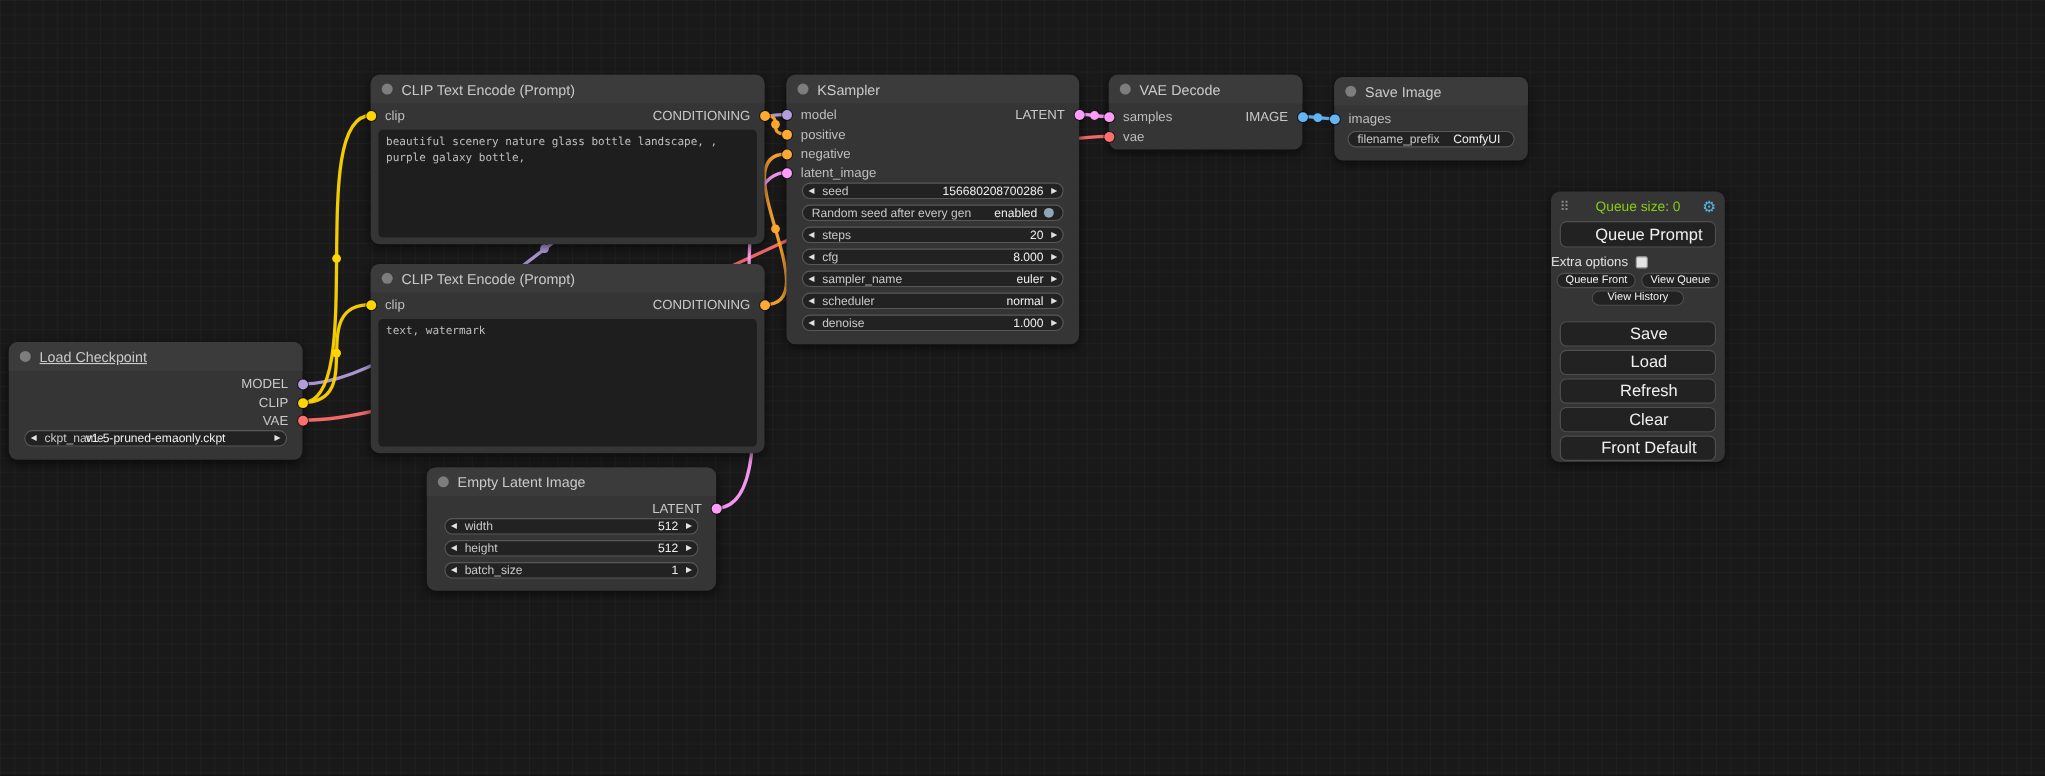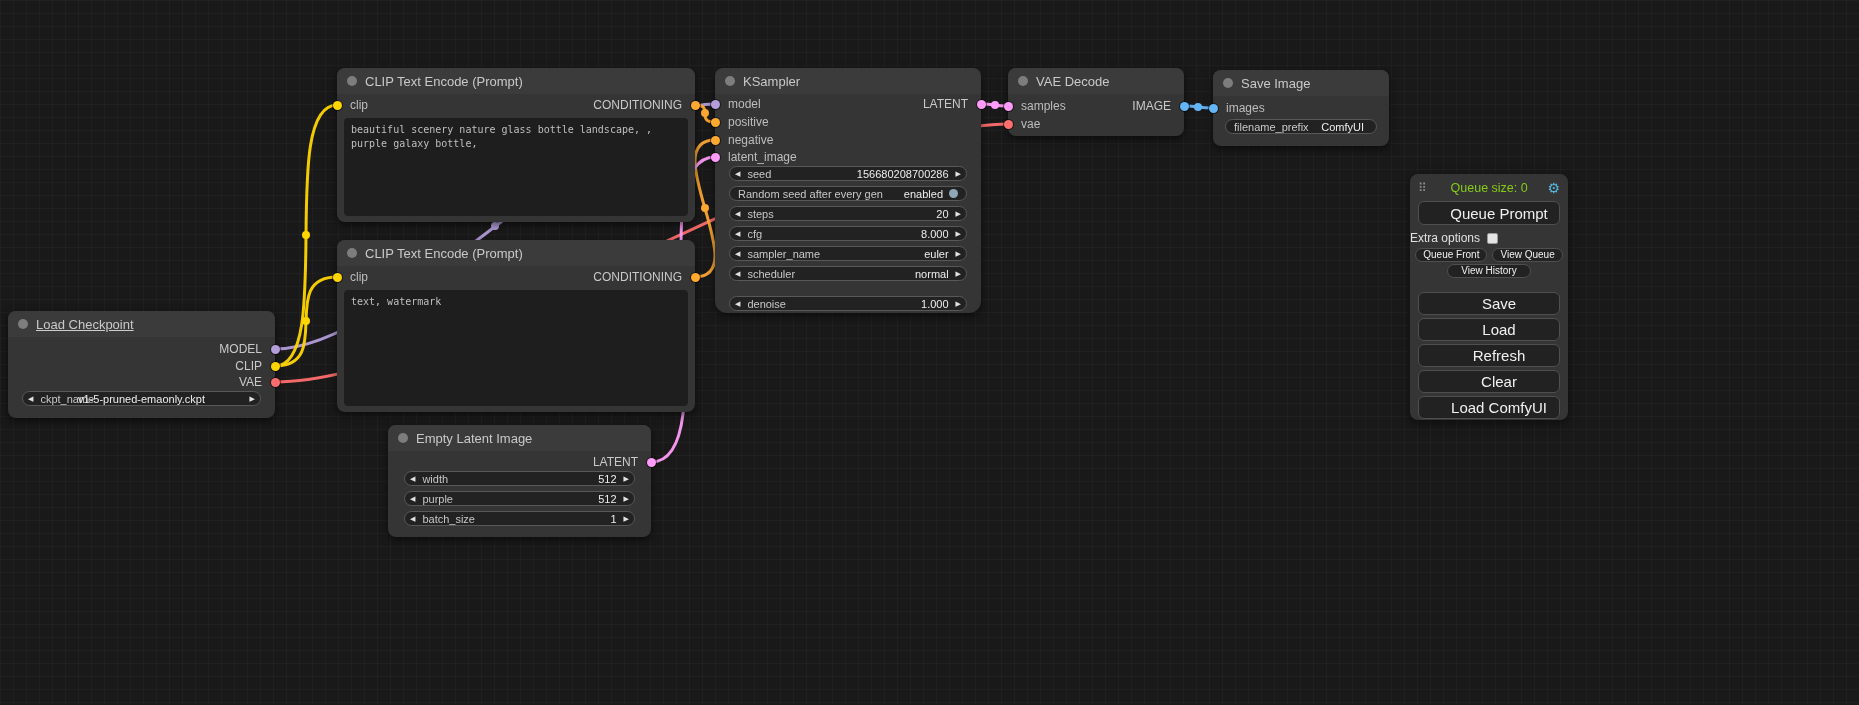--- a/index.html
+++ b/index.html
@@ -167,33 +167,33 @@
       <span class="port pout" style="background: rgb(255, 156, 249);"></span>
     </div>
     <div class="widget" style="left:16px; right:16px; top:46px;">
       <span class="warr">◀</span>
       <span class="wlabel">width</span>
       <span class="wvalue">512</span>
       <span class="warr">▶</span>
     </div>
     <div class="widget" style="left:16px; right:16px; top:66px;">
       <span class="warr">◀</span>
-      <span class="wlabel">purple</span>
+      <span class="wlabel">height</span>
       <span class="wvalue">512</span>
       <span class="warr">▶</span>
     </div>
     <div class="widget" style="left:16px; right:16px; top:86px;">
       <span class="warr">◀</span>
       <span class="wlabel">batch_size</span>
       <span class="wvalue">1</span>
       <span class="warr">▶</span>
     </div>
   </div>
 
-  <div class="node" style="left:715px; top:68px; width:266px; height:245px;border-radius:12px;">
+  <div class="node" style="left:715px; top:68px; width:266px; height:245px;">
     <div class="node-title">
       <span class="collapse-dot"></span>
       <span>KSampler</span>
     </div>
     <div class="row" style="top:28px;">
       <span class="port pin" style="background: rgb(179, 157, 219);"></span>
       <span class="in-label">model</span>
       <span class="out-label">LATENT</span>
       <span class="port pout" style="background: rgb(255, 156, 249);"></span>
     </div>
@@ -238,21 +238,21 @@
       <span class="wlabel">sampler_name</span>
       <span class="wvalue">euler</span>
       <span class="warr">▶</span>
     </div>
     <div class="widget" style="left:14px; right:14px; top:198px;">
       <span class="warr">◀</span>
       <span class="wlabel">scheduler</span>
       <span class="wvalue">normal</span>
       <span class="warr">▶</span>
     </div>
-    <div class="widget" style="left:14px; right:14px; top:218px;margin-top:10px;">
+    <div class="widget" style="left:14px; right:14px; top:218px;">
       <span class="warr">◀</span>
       <span class="wlabel">denoise</span>
       <span class="wvalue">1.000</span>
       <span class="warr">▶</span>
     </div>
   </div>
 
   <div class="node" style="left:1008px; top:68px; width:176px; height:68px;">
     <div class="node-title">
       <span class="collapse-dot"></span>
@@ -301,16 +301,16 @@
       <button class="btn btn-small">View Queue</button>
     </div>
     <div class="small-row">
       <button class="btn btn-small" style="width:84px;">View History</button>
     </div>
     <div class="gap"></div>
     <button class="btn btn-big">Save</button>
     <button class="btn btn-big">Load</button>
     <button class="btn btn-big">Refresh</button>
     <button class="btn btn-big">Clear</button>
-    <button class="btn btn-big">Load ComfyUI</button>
+    <button class="btn btn-big">Front Default</button>
   </div>
 
 </div>
 
 </body></html>

